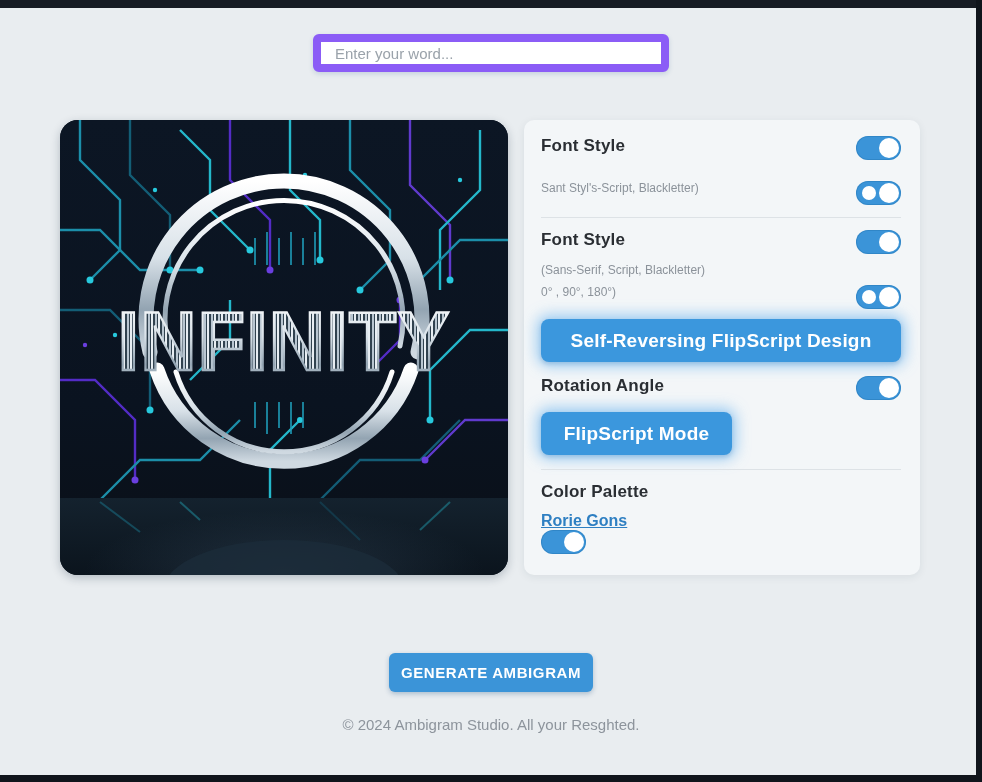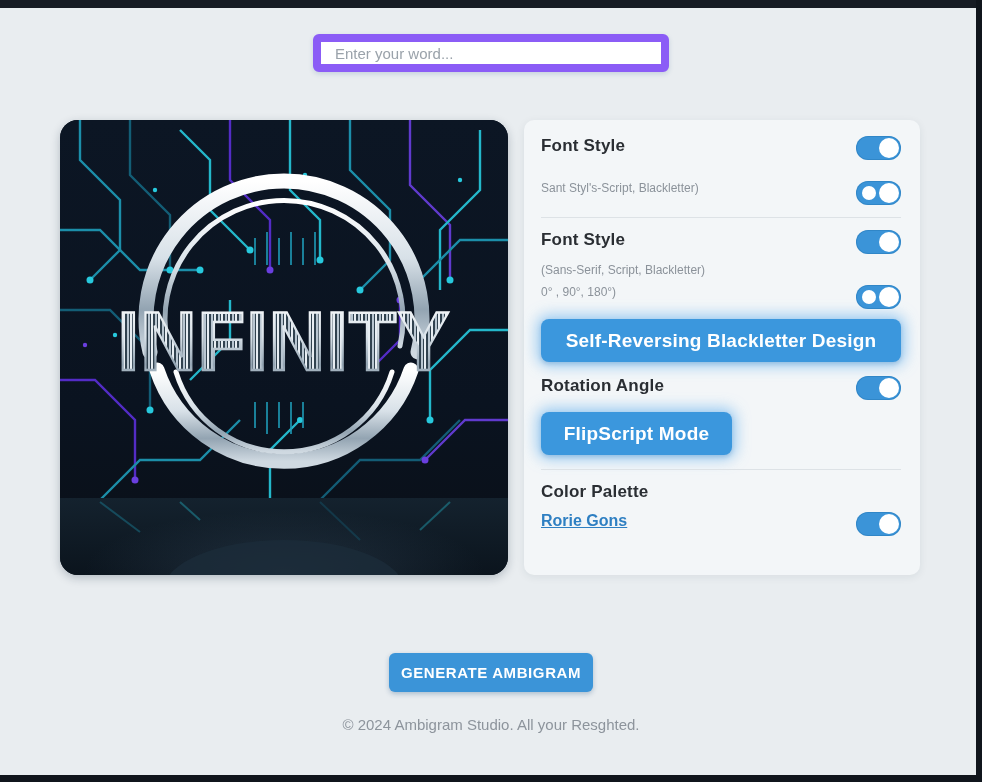--- a/index.html
+++ b/index.html
@@ -249,36 +249,36 @@
     <div class="sub-text mt2">(Sans-Serif, Script, Blackletter)</div>
 
     <div class="row mt3">
       <span class="sub-text">0° , 90°, 180°)</span>
       <div class="toggle double on">
           <span class="knob-small"></span>
           <span class="knob"></span>
         </div>
     </div>
 
-    <button class="glow-btn btn-wide">Self-Reversing Blackletter Design</button>
+    <button class="glow-btn btn-wide">Self-Reversing FlipScript Design</button>
 
     <div class="row">
       <span class="sec-label">Rotation Angle</span>
       <div class="toggle on">
           <span class="knob"></span>
         </div>
     </div>
 
     <button class="glow-btn btn-flip">FlipScript Mode</button>
 
     <hr class="divider">
 
     <div class="sec-label">Color Palette</div>
 
-    <div class="row" style="margin-top:10px;">
+    <div class="row" style="margin-top:10px;flex-direction:column;">
       <a class="link" href="#">Rorie Gons</a>
       <div class="toggle on">
           <span class="knob"></span>
         </div>
     </div>
 
   </div>
 </div>
 
 <div class="generate-row">

